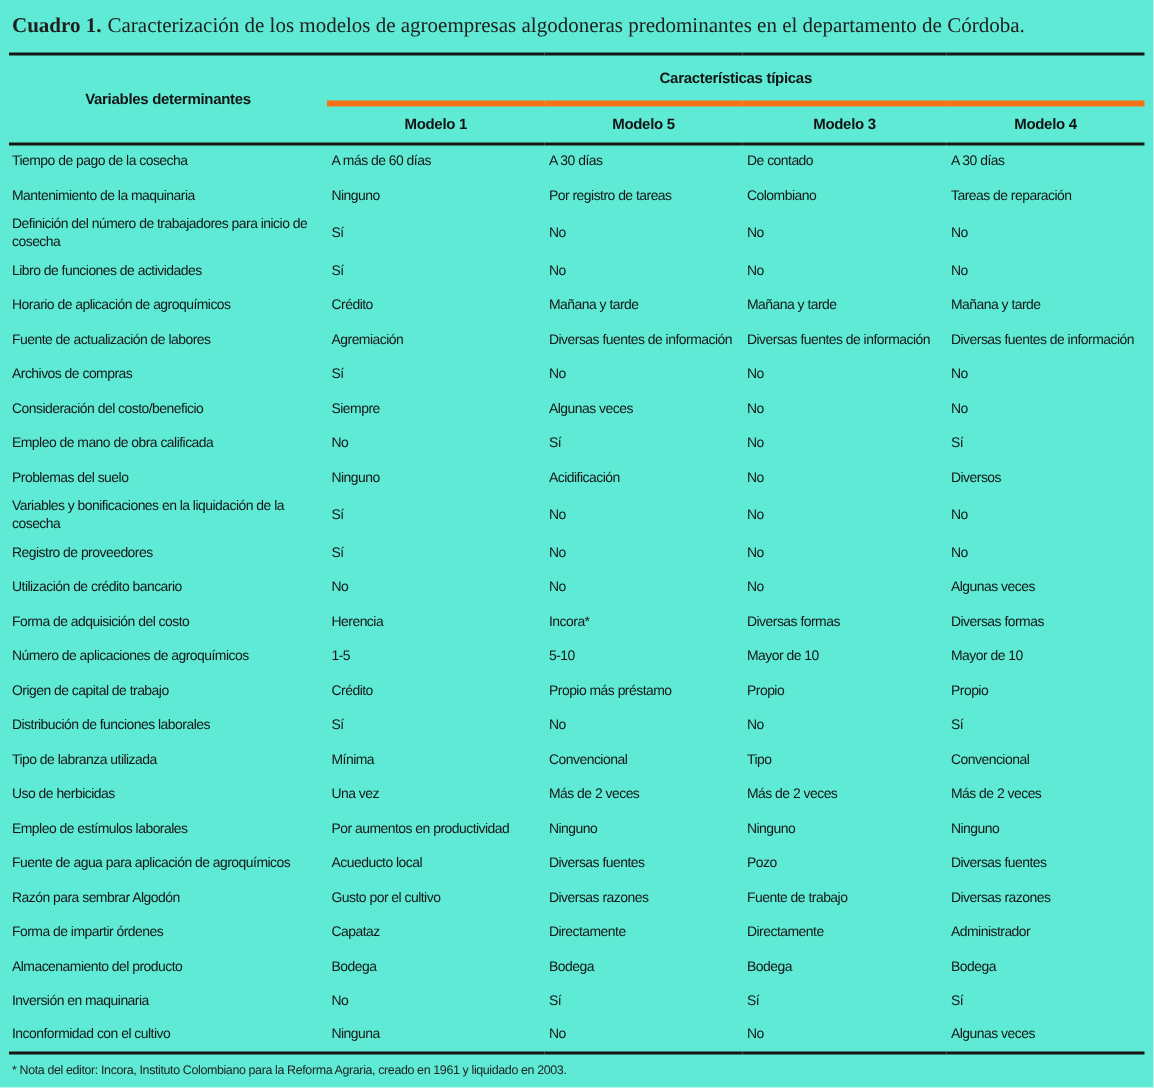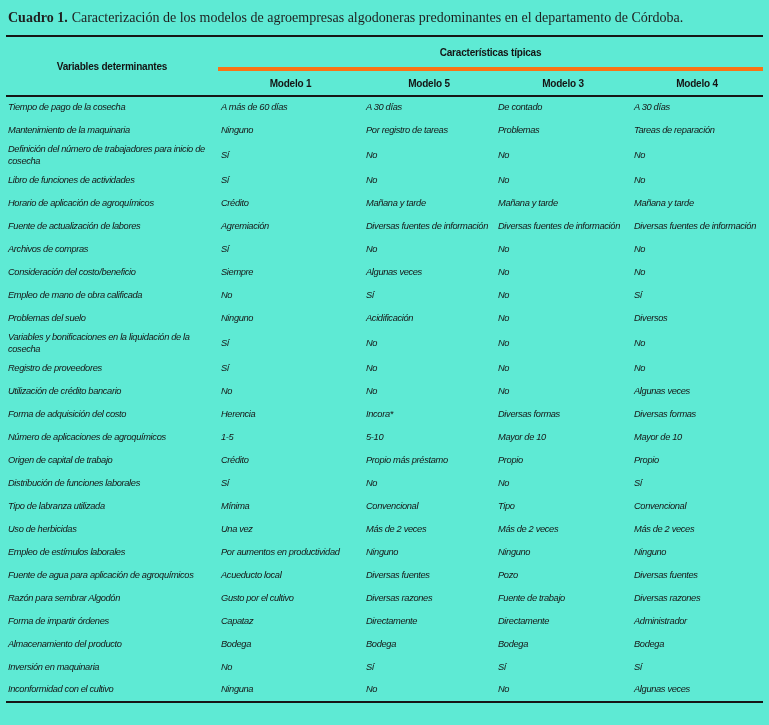--- a/index.html
+++ b/index.html
@@ -54,21 +54,21 @@
   th.model-header { height: 24px; margin-top: 32px; }
   th.var-header { vertical-align: middle; }
   tbody td {
     font-size: 9.3px;
     letter-spacing: -0.35px;
     line-height: 11.5px;
     color: #161616;
     vertical-align: middle;
     padding: 2px 3px 2px 3px;
   }
-  tbody tr { height: 23px; font-style: italic; }
+  tbody tr { height: 23px; }
   td.lbl { padding-left: 2px; padding-right: 8px; }
   td.val { white-space: nowrap; overflow: visible; }
   
   .footnote {
     font-family: "Liberation Sans", sans-serif;
     font-size: 8.3px;
     letter-spacing: -0.25px;
     color: #1e1e1e;
     margin: 5px 0 0 2px;
   }
@@ -107,21 +107,21 @@
           <td class="lbl">Tiempo de pago de la cosecha</td>
           <td class="val">A más de 60 días</td>
           <td class="val">A 30 días</td>
           <td class="val">De contado</td>
           <td class="val">A 30 días</td>
         </tr>
         <tr>
           <td class="lbl">Mantenimiento de la maquinaria</td>
           <td class="val">Ninguno</td>
           <td class="val">Por registro de tareas</td>
-          <td class="val">Problemas</td>
+          <td class="val">Colombiano</td>
           <td class="val">Tareas de reparación</td>
         </tr>
         <tr>
           <td class="lbl">Definición del número de trabajadores para inicio de cosecha</td>
           <td class="val">Sí</td>
           <td class="val">No</td>
           <td class="val">No</td>
           <td class="val">No</td>
         </tr>
         <tr>
@@ -281,14 +281,15 @@
         <tr>
           <td class="lbl">Inconformidad con el cultivo</td>
           <td class="val">Ninguna</td>
           <td class="val">No</td>
           <td class="val">No</td>
           <td class="val">Algunas veces</td>
         </tr>
       </tbody>
   </table>
 
+  <div class="footnote">* Nota del editor: Incora, Instituto Colombiano para la Reforma Agraria, creado en 1961 y liquidado en 2003.</div>
 
 </div>
 
 </body></html>

